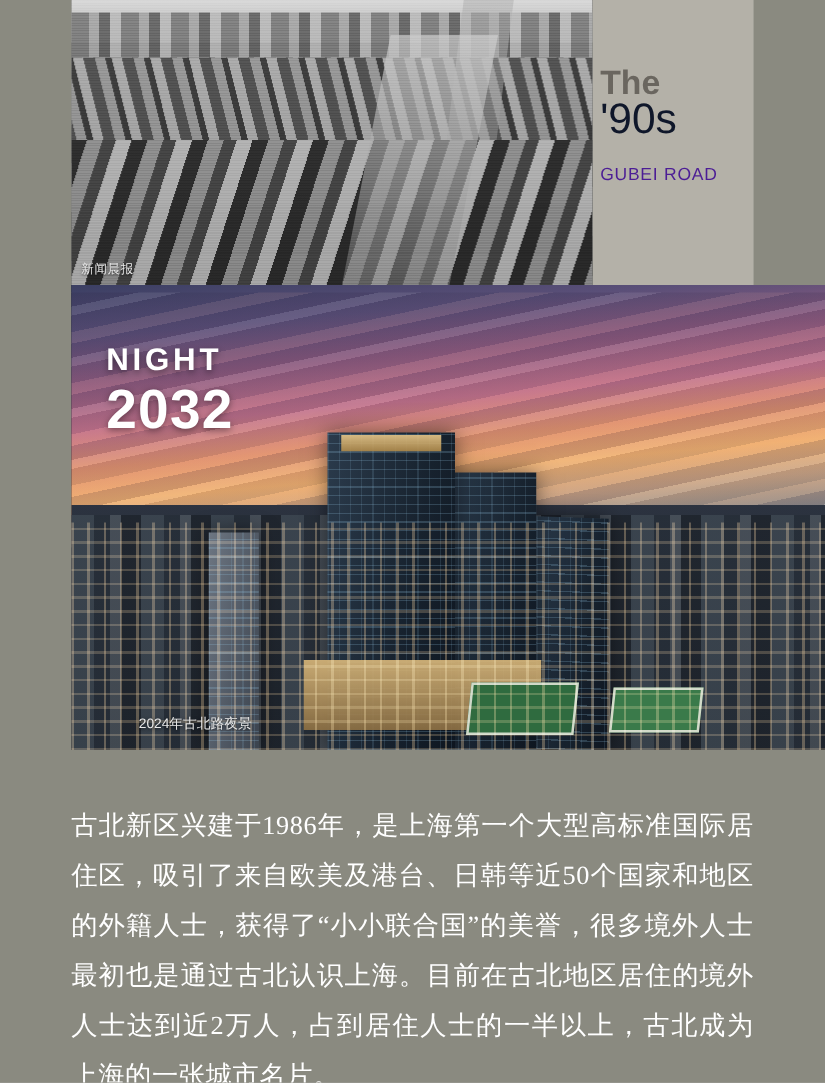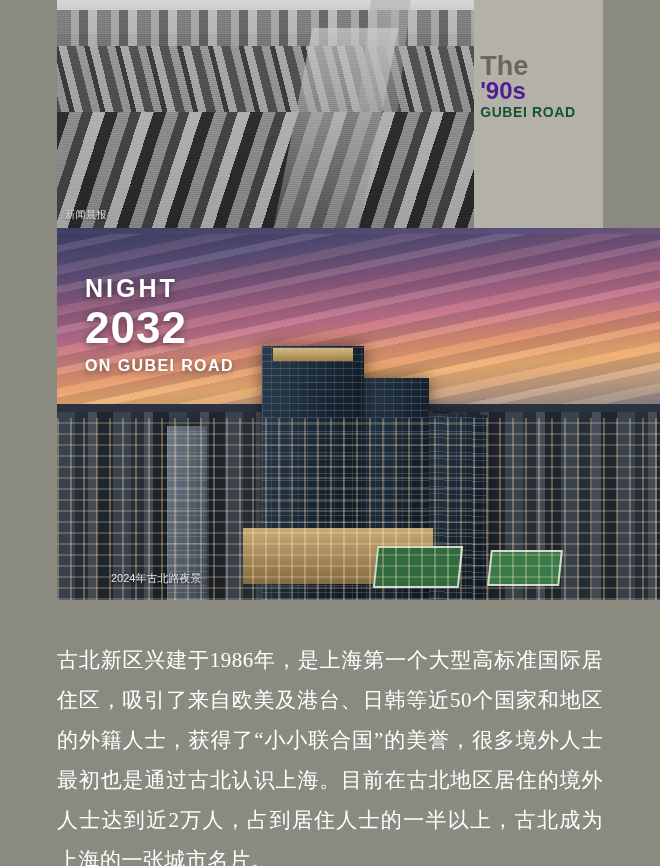--- a/index.html
+++ b/index.html
@@ -104,32 +104,32 @@
     padding: 52px 0 0 6px;
     color: #5d5a53;
   }
   .panel-90s .the {
     font-size: 27px;
     font-weight: 700;
     line-height: 1.05;
     color: #6a665f;
   }
   .panel-90s .nineties {
-    font-size: 24px;
-    font-weight: 700;
+    font-size: 34px;
+    font-weight: 400;
     line-height: 1.05;
-    color: #4c1d95;
+    color: #0f172a;
     margin-top: -2px;
   }
   .panel-90s .road {
     font-size: 14px;
-    font-weight: 700;
+    font-weight: 400;
     letter-spacing: .6px;
-    color: #14532d;
-    margin-top: 0;
+    color: #4c1d95;
+    margin-top: 17px;
   }
 
   
   .hero-night {
     position: absolute;
     left: 57px;
     top: 228px;
     width: 634px;
     height: 372px;
     overflow: hidden;
@@ -275,20 +275,19 @@
     <div class="tower tower-b"></div>
     <div class="tower tower-a"></div>
     <div class="tower-crown"></div>
     <div class="podium"></div>
     <div class="pitch"></div>
     <div class="pitch2"></div>
     <div class="n-lights"></div>
     <div class="n-night-title">
       <div class="l1">NIGHT</div>
       <div class="l2">2032</div>
-      <div class="l3">ON GUBEI ROAD</div>
     </div>
     <div class="n-caption">2024年古北路夜景</div>
   </div>
 
   <p class="body-text">古北新区兴建于1986年，是上海第一个大型高标准国际居住区，吸引了来自欧美及港台、日韩等近50个国家和地区的外籍人士，获得了“小小联合国”的美誉，很多境外人士最初也是通过古北认识上海。目前在古北地区居住的境外人士达到近2万人，占到居住人士的一半以上，古北成为上海的一张城市名片。</p>
 
 </div>
 
 </body></html>

